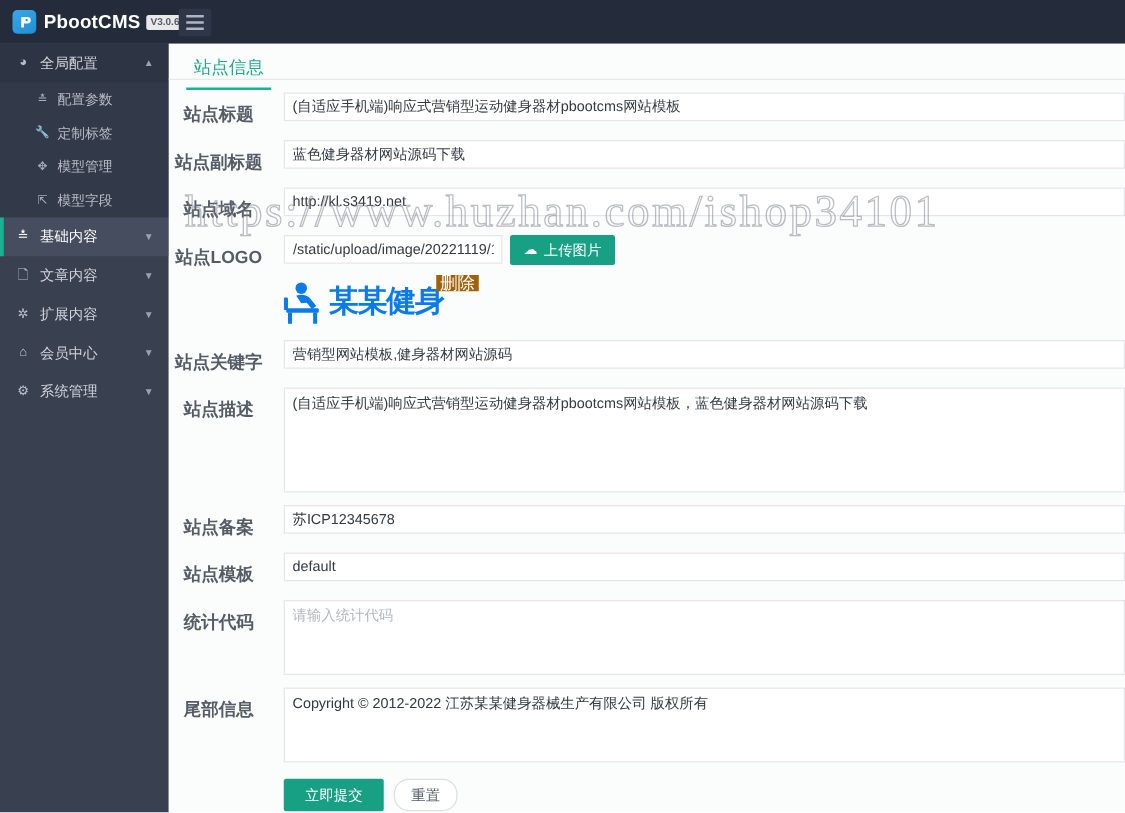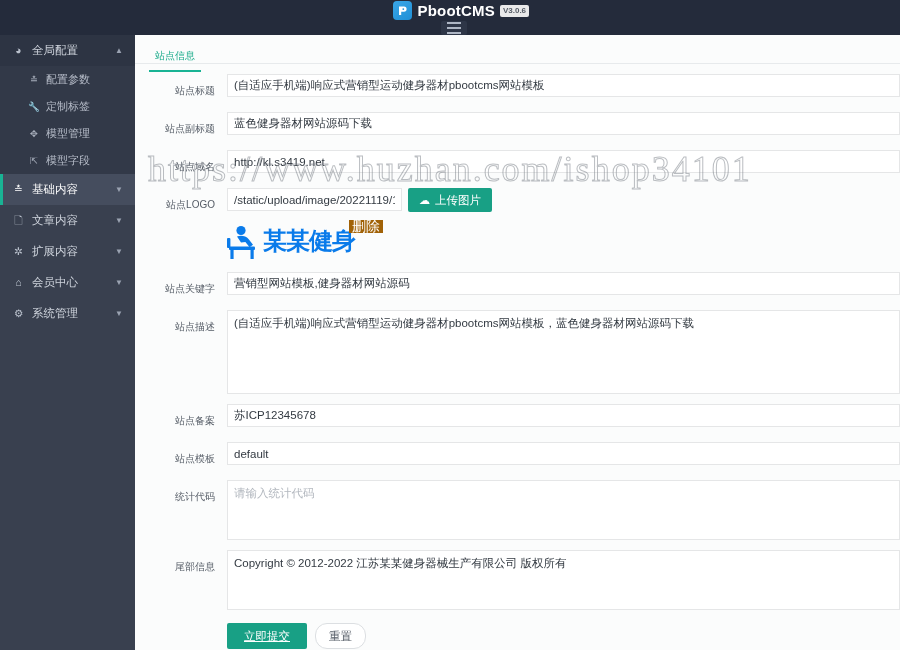--- a/index.html
+++ b/index.html
@@ -8,21 +8,21 @@
     width: 900px; height: 650px;
     overflow: hidden;
     font-family: "Liberation Sans", "DejaVu Sans", sans-serif;
     background: #ffffff;
   }
   #app { position: relative; width: 900px; height: 650px; overflow: hidden; }
 
   
   .topbar {
     position: absolute; top: 0; left: 0; width: 900px; height: 35px;
-    background: #242b3b; display: flex; align-items: center; flex-direction: column;
+    background: #242b3b; display: flex; align-items: center;
   }
   .brand-block {
     width: 135px; height: 35px; display: flex; align-items: center;
     padding-left: 10px; background: #242b3b;
   }
   .brand-logo {
     width: 19px; height: 19px; border-radius: 4px;
     background: linear-gradient(145deg, #3aa7e8 0%, #1f8fd6 100%);
     display: flex; align-items: center; justify-content: center;
     color: #ffffff; font-size: 13px; font-weight: bold; line-height: 1;
@@ -74,33 +74,34 @@
   }
   .nav-sub-item .nav-ico { width: 12px; margin-right: 6px; font-size: 9.5px; color: #a7aebb; }
 
   
   .content {
     position: absolute; top: 35px; left: 135px; width: 765px; height: 615px;
     background: #fbfcfc;
   }
   .tabbar { height: 28px; padding-left: 14px; padding-top: 10px; }
   .tab {
-    display: inline-block; font-size: 10px; color: #1aab8a;
+    display: inline-block; font-size: 14px; color: #1aab8a;
     padding: 0 6px 7px 6px; border-bottom: 2px solid #19b394; cursor: pointer;
   }
   .tab-rule {
     height: 1px; background: #e7eaec; margin: 0 0 0 0;
   }
 
   .form { padding-top: 10px; }
   .frow { display: flex; align-items: flex-start; margin-bottom: 0; }
   .flabel {
-    width: 92px; min-width: 92px; text-align: right; padding-right: 12px;
-    font-size: 10px; color: #555c66; line-height: 22px; padding-top: 6px;
+    width: 92px; min-width: 92px; text-align: center; padding-right: 12px;
+    font-size: 14px; color: #555c66; line-height: 22px; padding-top: 6px;
     white-space: nowrap;
+    font-weight: bold;
   }
   .fctl { flex: 1; padding-right: 0; }
 
   .inp {
     display: block; width: 100%; height: 23px; line-height: 21px;
     border: 1px solid #e5e6e7; background: #ffffff; color: #333a42;
     font-size: 11.5px; padding: 0 6px; outline: none;
     font-family: "Liberation Sans", "DejaVu Sans", sans-serif;
   }
   .inp::placeholder { color: #b3b8bf; }
@@ -133,21 +134,20 @@
   .del-badge {
     position: absolute; right: -4px; top: -2px; background: #a16207; color: #ffffff;
     font-size: 14px; line-height: 11px; padding: 1px 3px; cursor: pointer;
   }
 
   .btn-row { display: flex; gap: 8px; padding-top: 13px; }
   .btn-primary {
     background: #18a085; color: #ffffff; border: none; font-size: 11.5px;
     height: 26px; padding: 0 17px; border-radius: 2px; cursor: pointer;
     font-family: "Liberation Sans", "DejaVu Sans", sans-serif;
-    text-decoration: underline;
   }
   .btn-default {
     background: #ffffff; color: #555c66; border: 1px solid #dcdfe2; font-size: 11.5px;
     height: 26px; padding: 0 13px; border-radius: 12px; cursor: pointer;
     font-family: "Liberation Sans", "DejaVu Sans", sans-serif;
     text-align: center;
   }
 
   
   .watermark {

